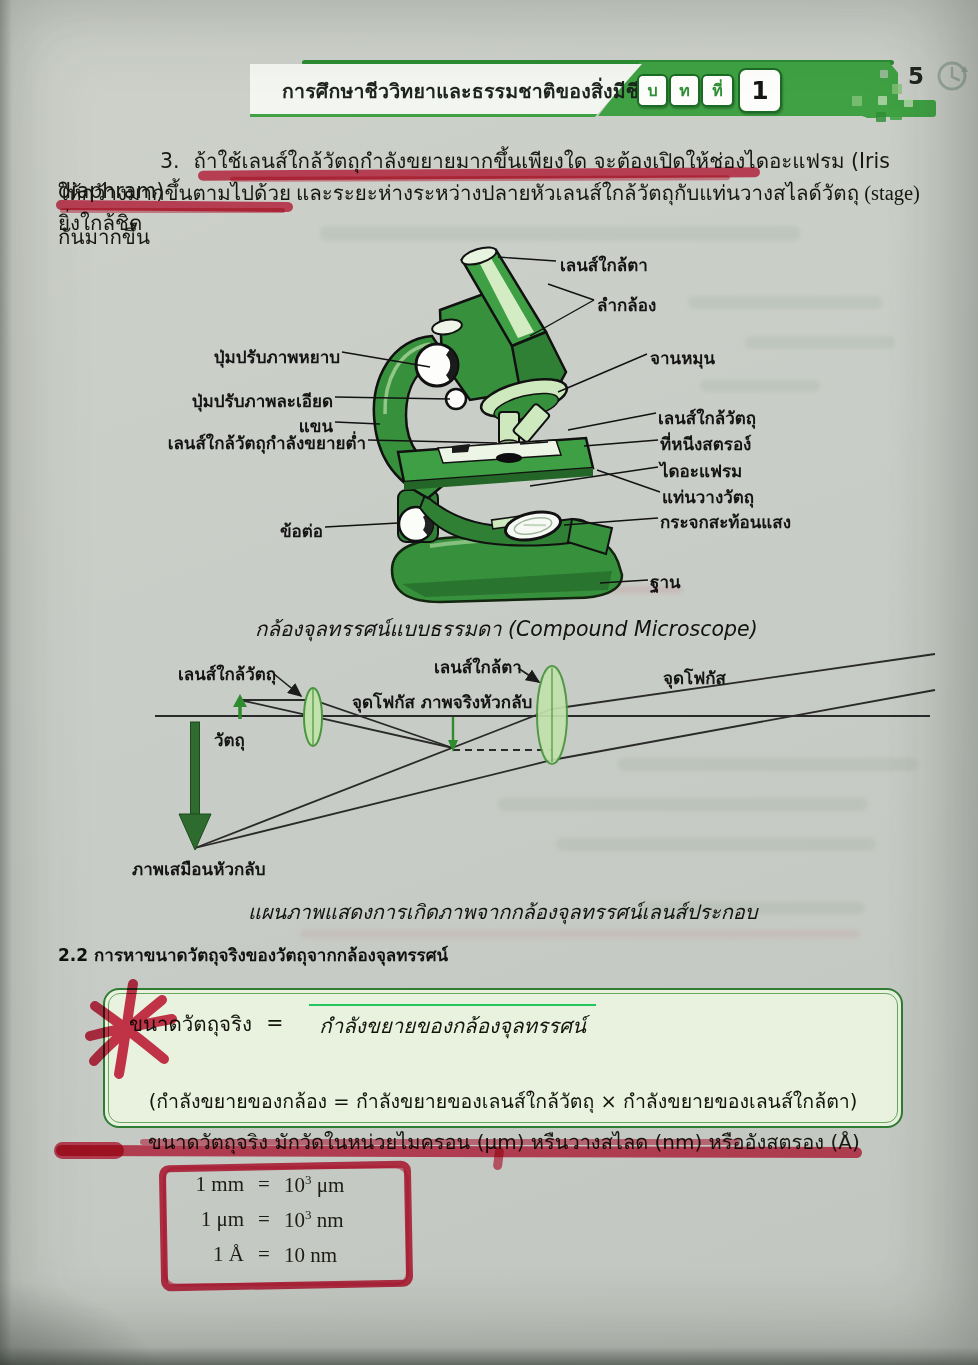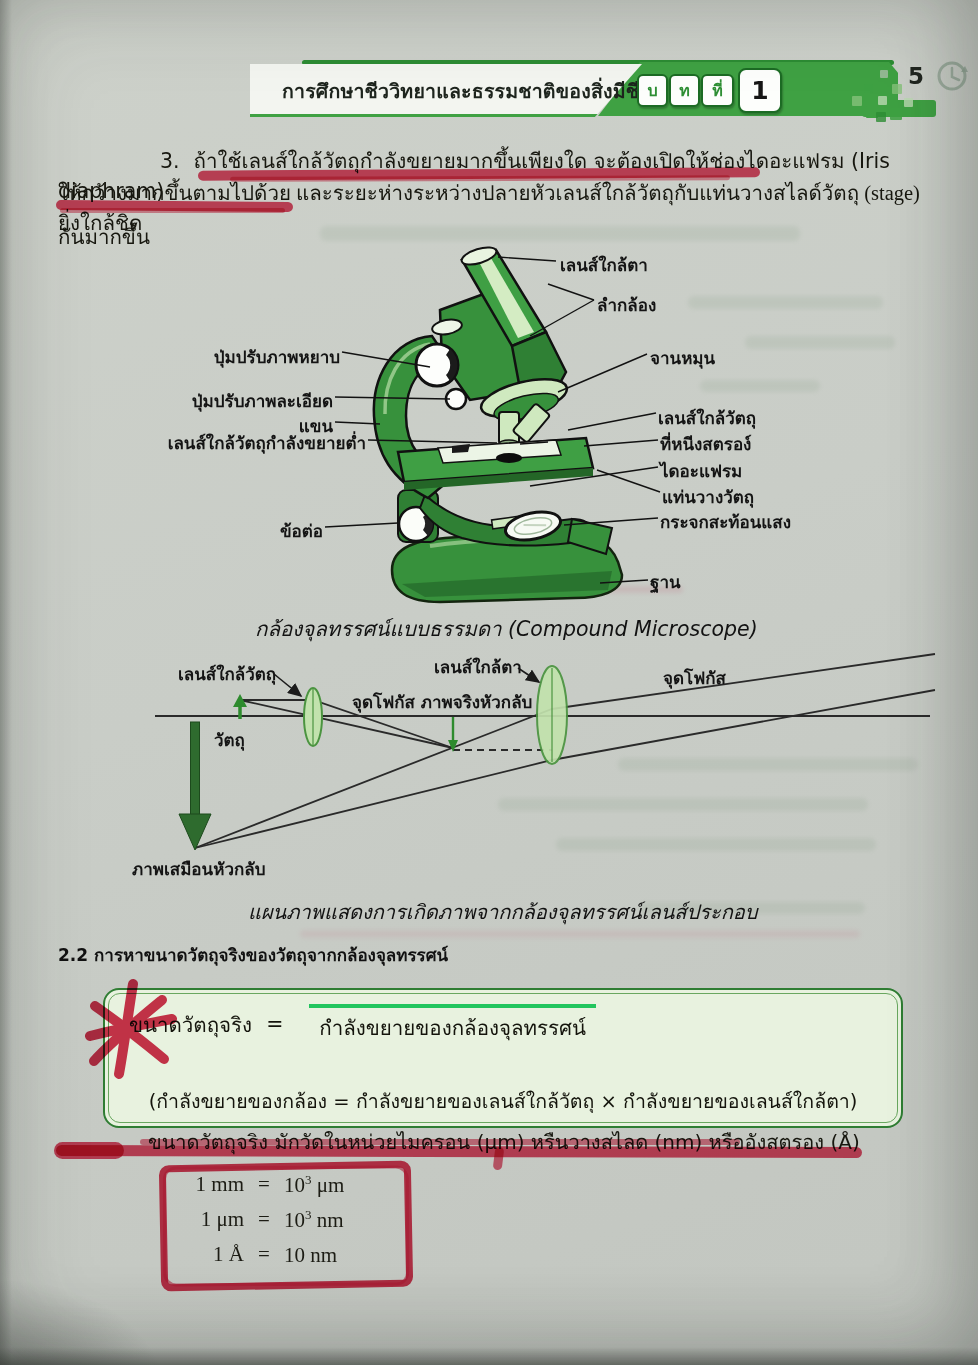--- a/index.html
+++ b/index.html
@@ -32,21 +32,21 @@
   .caption{font-size:20.5px;font-weight:normal;font-style:italic;color:#121212;white-space:nowrap;}
   .lens-lbl{font-size:17px;color:#141414;white-space:nowrap;font-weight:600;}
   
   .section-head{left:58px;top:941px;font-size:17px;font-weight:bold;color:#111;}
   .formula-box{left:103px;top:988px;width:800px;height:140px;background:#e8f2df;
      border:2.5px solid #2f7d33;border-radius:16px;box-sizing:border-box;}
   .formula-box::before{content:"";position:absolute;inset:3px;border:1px solid #69a75f;border-radius:12px;}
   .formula-row{position:absolute;left:24px;top:14px;display:flex;align-items:center;font-size:20.5px;color:#14140c;}
   .frac{display:inline-block;text-align:center;margin-left:26px;}
   .frac .num{display:block;padding:0 16px 3px 16px;}
-  .frac .den{display:block;border-top:4px solid #22c55e;padding:3px 10px 0 10px;}
+  .frac .den{display:block;border-top:2px solid #22c55e;padding:3px 10px 0 10px;font-style:italic;}
   .formula-note{position:absolute;left:0;right:0;top:96px;text-align:center;font-size:19.5px;color:#14140c;}
   
   .units-intro{left:148px;top:1126px;font-size:20px;color:#17170f;white-space:nowrap;}
   .conv-box{left:160px;top:1163px;width:252px;height:126px;border:7px solid rgba(216,31,63,.88);
      border-radius:10px;transform:rotate(-1.1deg);mix-blend-mode:multiply;box-sizing:border-box;}
   .conv-box::after{content:"";position:absolute;inset:-4px;border:3px solid rgba(216,31,63,.55);
      border-radius:13px;transform:rotate(.9deg);}
   .conv-rows{left:178px;top:1172px;font-family:"Liberation Serif","DejaVu Serif",serif;
      font-size:21px;color:#1c1c14;}
   .conv-row{display:flex;margin-bottom:9px;}

